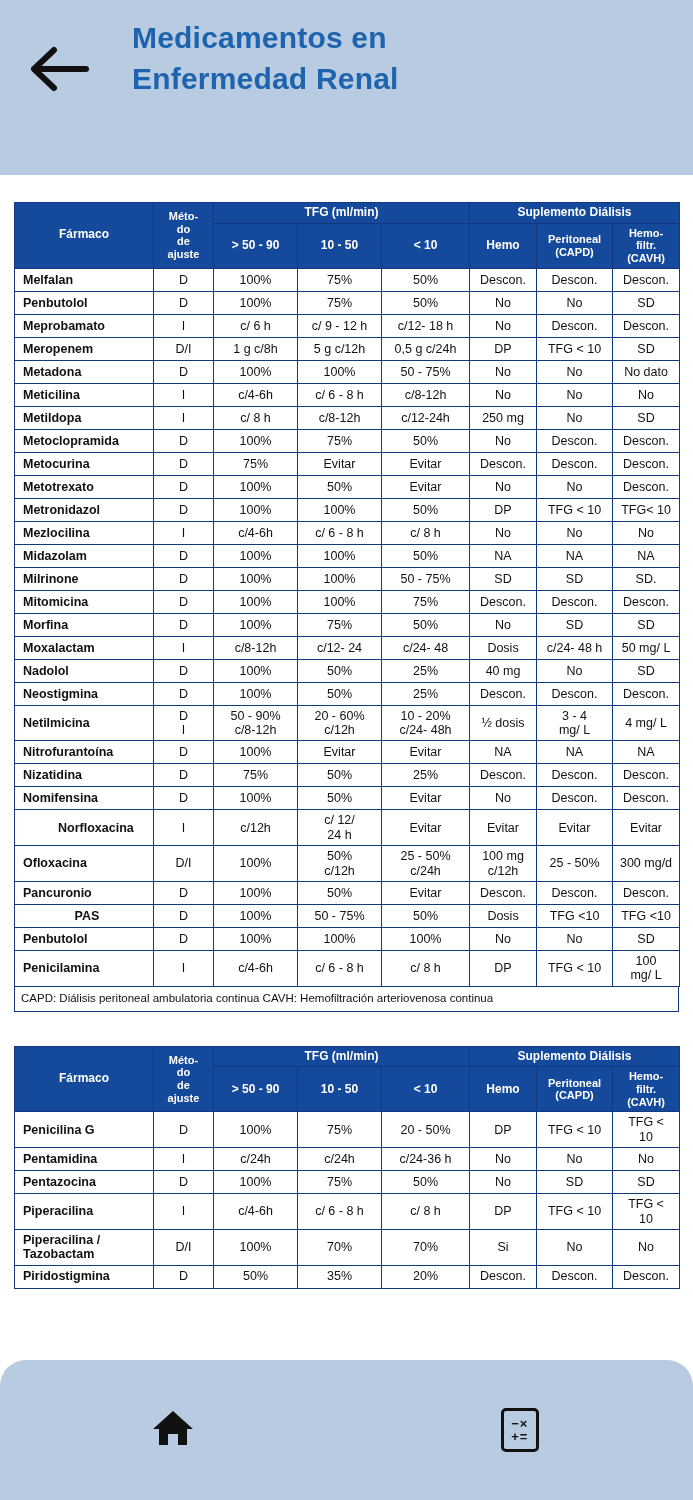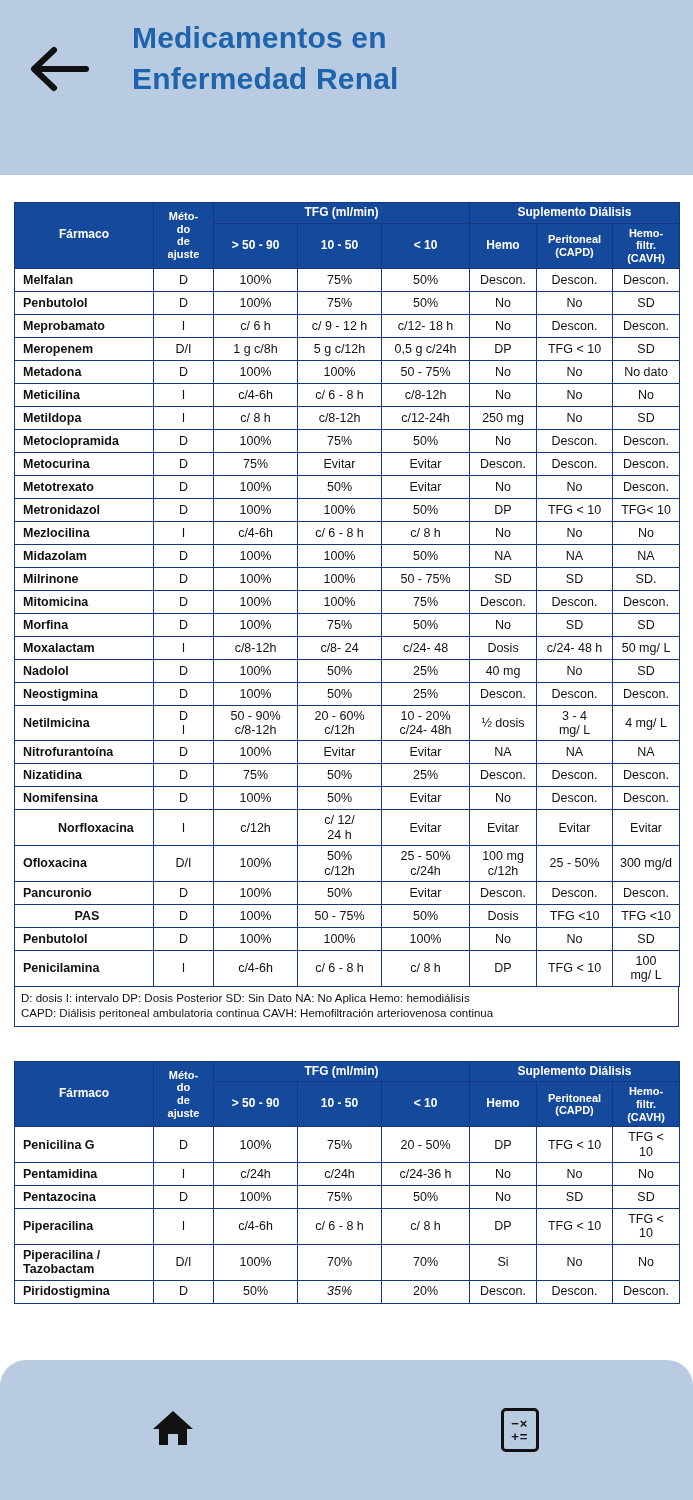--- a/index.html
+++ b/index.html
@@ -362,21 +362,21 @@
               <td style="white-space: pre-line;">75%</td>
               <td style="white-space: pre-line;">50%</td>
               <td style="white-space: pre-line;">No</td>
               <td style="white-space: pre-line;">SD</td>
               <td style="white-space: pre-line;">SD</td>
             </tr>
             <tr>
               <td class="drug" style="white-space: pre-line;">Moxalactam</td>
               <td style="white-space: pre-line;">I</td>
               <td style="white-space: pre-line;">c/8-12h</td>
-              <td style="white-space: pre-line;">c/8- 24</td>
+              <td style="white-space: pre-line;">c/12- 24</td>
               <td style="white-space: pre-line;">c/24- 48</td>
               <td style="white-space: pre-line;">Dosis</td>
               <td style="white-space: pre-line;">c/24- 48 h</td>
               <td style="white-space: pre-line;">50 mg/ L</td>
             </tr>
             <tr>
               <td class="drug" style="white-space: pre-line;">Nadolol</td>
               <td style="white-space: pre-line;">D</td>
               <td style="white-space: pre-line;">100%</td>
               <td style="white-space: pre-line;">50%</td>
@@ -501,21 +501,20 @@
               <td style="white-space: pre-line;">c/ 6 - 8 h</td>
               <td style="white-space: pre-line;">c/ 8 h</td>
               <td style="white-space: pre-line;">DP</td>
               <td style="white-space: pre-line;">TFG &lt; 10</td>
               <td style="white-space: pre-line;">100
 mg/ L</td>
             </tr>
           </tbody>
       </table>
       <div class="footnote">
-        <div>D: dosis   I: intervalo   DP: Dosis Posterior   SD: Sin Dato   NA: No Aplica   Hemo: hemodiálisis</div>
         <div>CAPD: Diálisis peritoneal ambulatoria continua    CAVH: Hemofiltración arteriovenosa continua</div>
       </div>
     </div>
 
     <div class="gap"></div>
 
     <div class="table-wrap" style="margin-top:0;">
       <table class="drug-table">
         <colgroup>
           <col class="c0">
@@ -600,21 +599,21 @@
               <td style="white-space: pre-line;">70%</td>
               <td style="white-space: pre-line;">70%</td>
               <td style="white-space: pre-line;">Si</td>
               <td style="white-space: pre-line;">No</td>
               <td style="white-space: pre-line;">No</td>
             </tr>
             <tr>
               <td class="drug" style="white-space: pre-line;">Piridostigmina</td>
               <td style="white-space: pre-line;">D</td>
               <td style="white-space: pre-line;">50%</td>
-              <td style="white-space: pre-line; font-style: italic;">35%</td>
+              <td style="white-space: pre-line;">35%</td>
               <td style="white-space: pre-line;">20%</td>
               <td style="white-space: pre-line;">Descon.</td>
               <td style="white-space: pre-line;">Descon.</td>
               <td style="white-space: pre-line;">Descon.</td>
             </tr>
           </tbody>
       </table>
     </div>
 
   </div>

